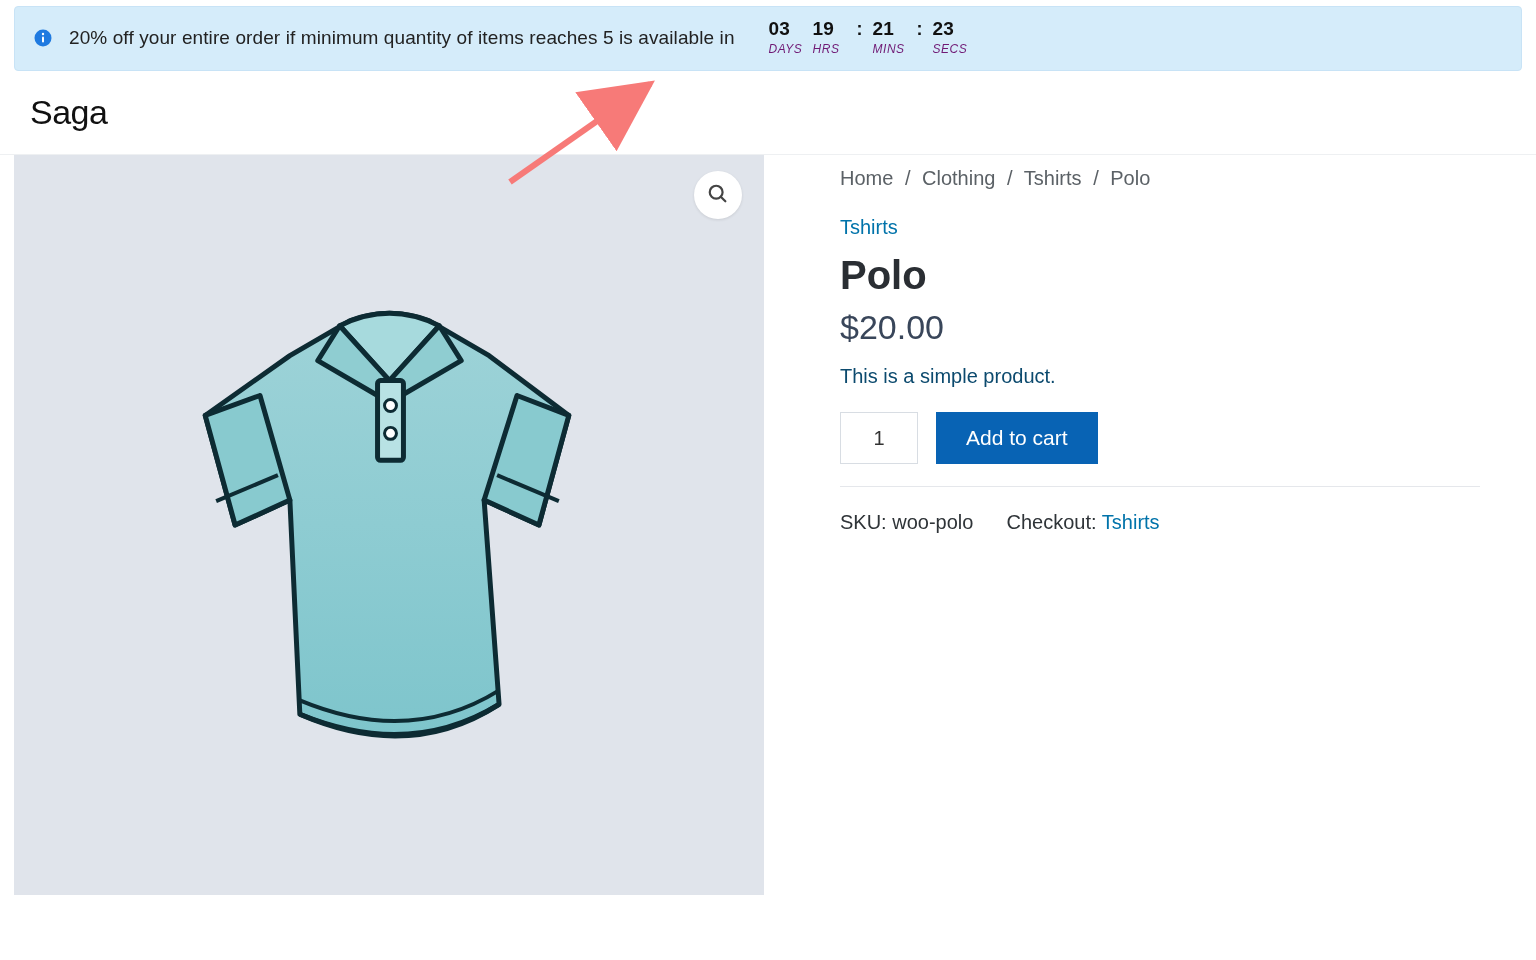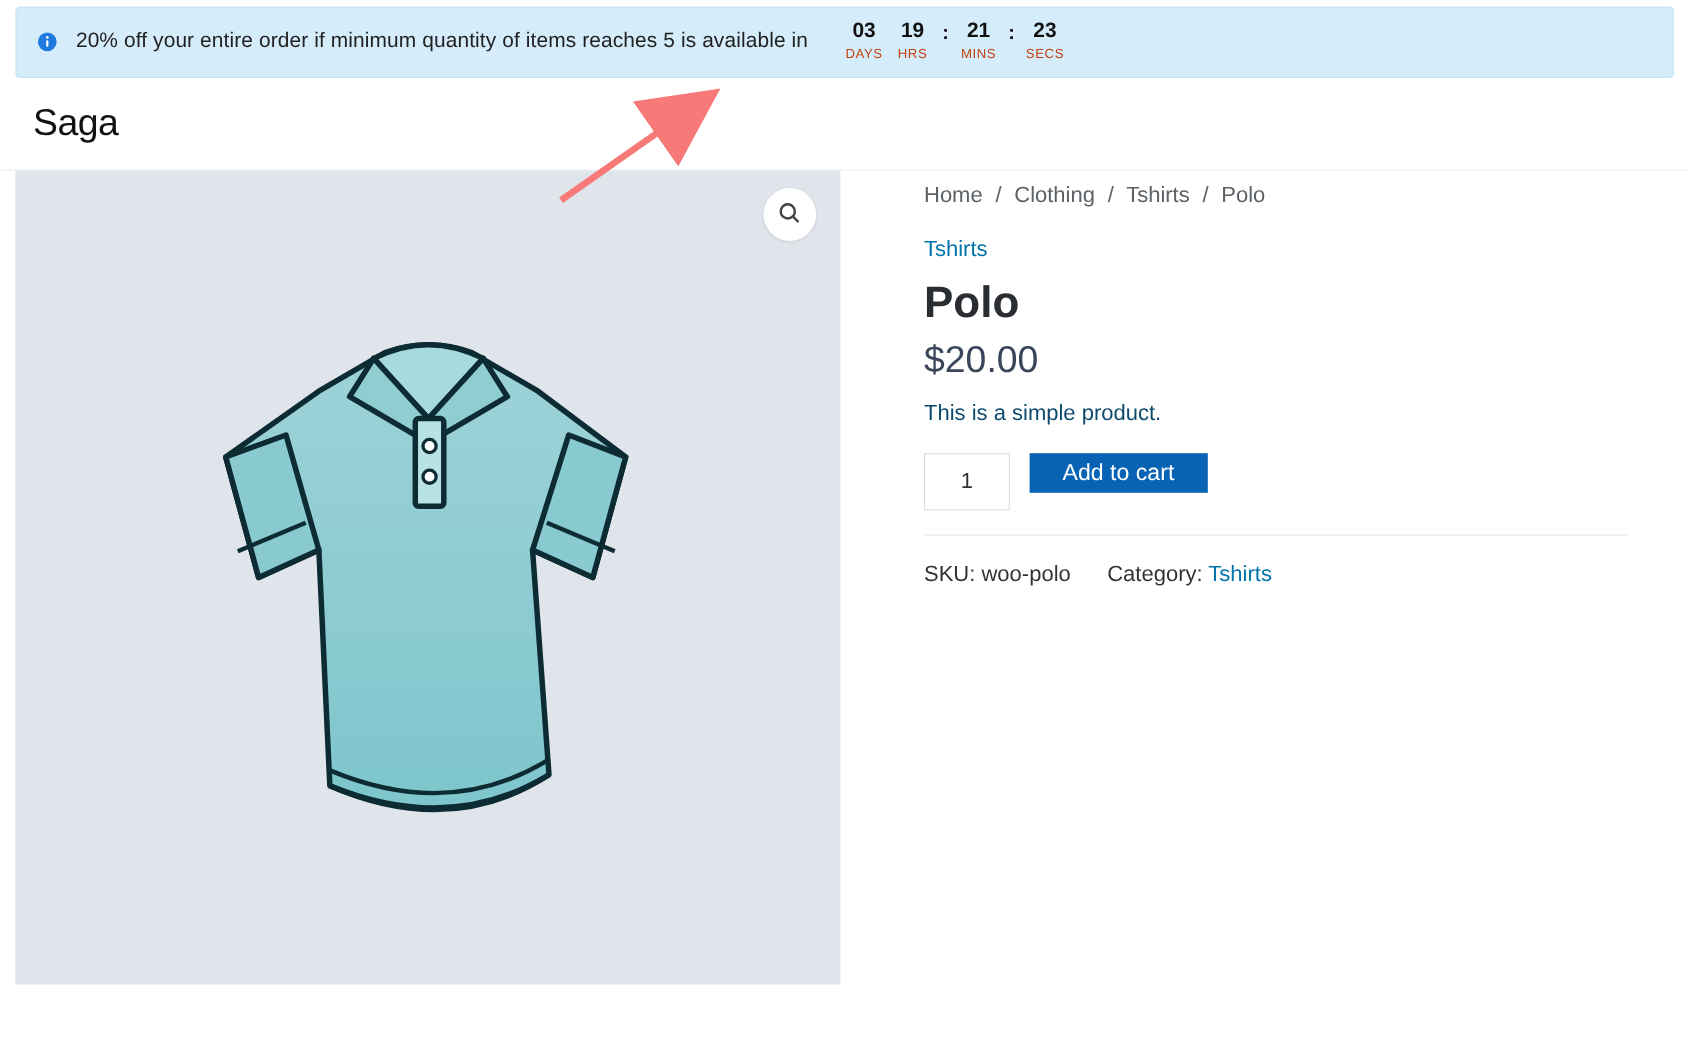--- a/index.html
+++ b/index.html
@@ -46,25 +46,25 @@
     letter-spacing:.1px;
     white-space:nowrap;
   }
   .countdown{
     display:flex;
     align-items:flex-start;
     gap:10px;
     margin-left:18px;
   }
   .cd-unit{
-    display:flex;flex-direction:column;align-items:center;justify-content:flex-start;
+    display:flex;flex-direction:column;justify-content:flex-start;
     min-width:34px;
   }
   .cd-val{font-weight:700;font-size:19px;color:#111;line-height:1;}
-  .cd-lbl{font-size:12px;letter-spacing:.5px;color:#c2410c;margin-top:4px;}
+  .cd-lbl{font-size:12px;letter-spacing:.5px;color:#701a75;margin-top:4px;font-style:italic;}
   .cd-sep{font-weight:700;font-size:18px;color:#111;line-height:1;padding-top:1px;}
   
   .header{
     display:flex;
     align-items:center;
     justify-content:space-between;
     padding:22px 38px 22px 30px;
     border-bottom:1px solid #eef0f2;
   }
   .brand{
@@ -150,21 +150,21 @@
   .qty{
     width:78px;height:52px;
     border:1px solid #d8dde3;
     text-align:center;
     font-size:20px;
     color:#333;
     background:#fff;
   }
   .add-btn{
     padding:0 30px;
-    height:36px;
+    height:52px;
     background:var(--btn);
     color:var(--btn-text);
     font-size:21px;
     border:none;
     cursor:pointer;
   }
   .meta-divider{
     border:none;border-top:1px solid var(--divider);
     margin:4px 0 24px 0;
     max-width:640px;
@@ -290,21 +290,21 @@
       <input class="qty" type="text" value="1" style="">
       <button class="add-btn">Add to cart</button>
     </div>
 
     <hr class="meta-divider">
 
     <div class="meta">
       <span class="label">SKU:</span>
       <span>woo-polo</span>
       <span class="gap"></span>
-      <span class="label">Category:</span>
+      <span class="label">Checkout:</span>
       <a>Tshirts</a>
     </div>
   </div>
 </div>
 
 <svg class="arrow-overlay" style="left:500px;top:72px" width="190" height="120">
   <defs>
     <marker id="ah" markerWidth="14" markerHeight="14" refX="11" refY="6" orient="auto">
       <path d="M0 0 L12 6 L0 12 Z" fill="#f77a78"></path>
     </marker>

